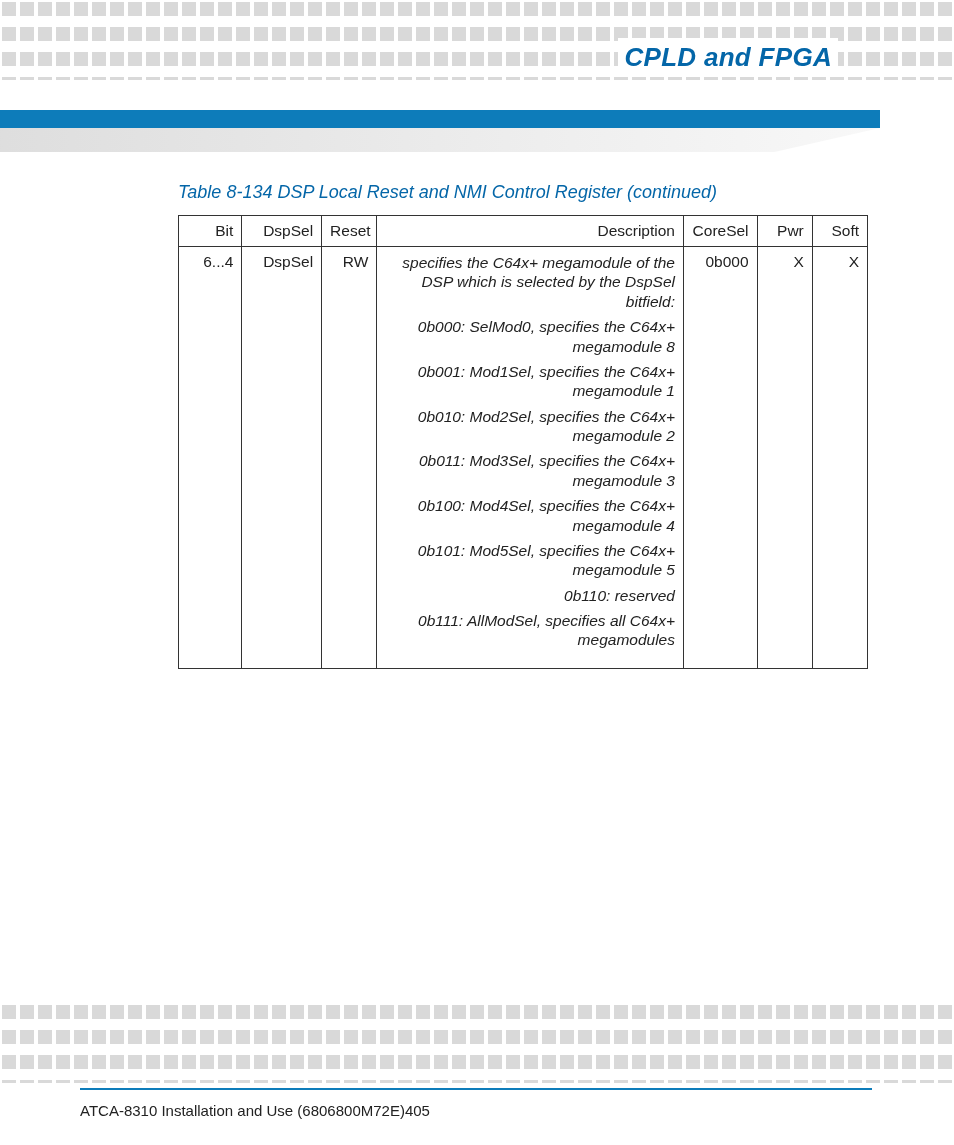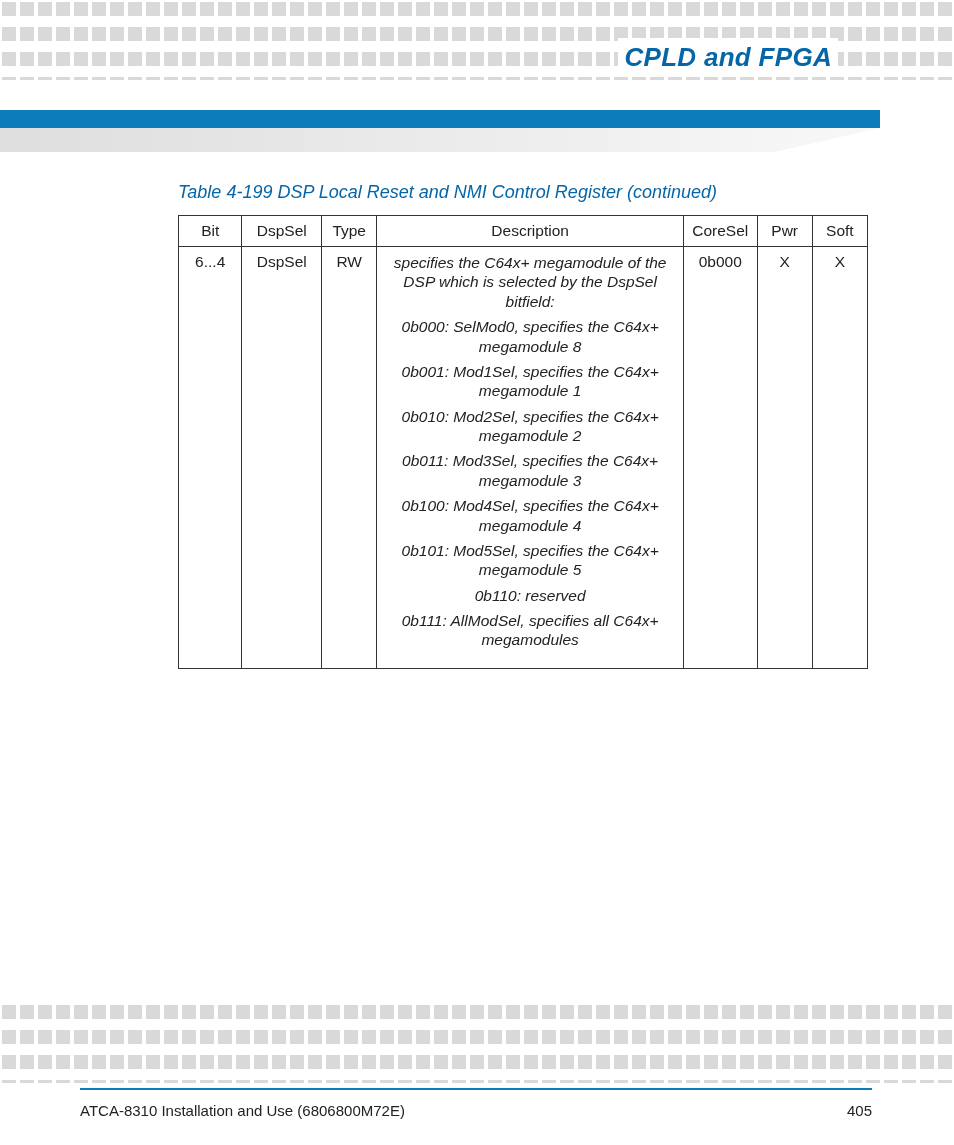--- a/index.html
+++ b/index.html
@@ -9,65 +9,65 @@
   .dots-top { top: 0; }
   .dots-bottom { bottom: 62px; }
   .dot-row { white-space: nowrap; line-height: 14px; font-size: 0; }
   .dot { display:inline-block; width:14px; height:14px; background:#d9d9d9; margin:2px; }
   .header-title { position: absolute; top: 38px; right: 110px; font-size: 26px; font-weight: 600; color: #0466a8; font-style: italic; background: #fff; padding: 4px 6px; letter-spacing: 0.3px; }
   .blue-bar { position: absolute; top: 110px; left: 0; width: 880px; height: 18px; background: #0d7cba; }
   .gray-wedge { position: absolute; top: 128px; left: 0; width: 880px; height: 24px; background: linear-gradient(90deg, #d8d8d8, #f7f7f7); clip-path: polygon(0 0, 100% 0, 88% 100%, 0 100%); opacity: 0.85; }
   .content { position: absolute; top: 182px; left: 178px; width: 690px; }
   .table-caption { color: #0466a8; font-style: italic; font-size: 18px; font-weight: 500; margin-bottom: 12px; }
   table.reg { border-collapse: collapse; width: 100%; table-layout: fixed; font-size: 15.5px; }
-  table.reg th, table.reg td { border: 1px solid #333; padding: 6px 8px; vertical-align: top; text-align: center; font-weight: 400; }
+  table.reg th, table.reg td { border: 1px solid #333; padding: 6px 8px; vertical-align: top; text-align: right; font-weight: 400; }
   table.reg th { font-weight: 400; }
   col.c-bit { width: 62px; }
   col.c-acr { width: 78px; }
   col.c-type { width: 54px; }
   col.c-desc { width: 300px; }
   col.c-def { width: 72px; }
   col.c-pwr { width: 54px; }
   col.c-soft { width: 54px; }
   .desc-block { margin-bottom: 6px; line-height: 1.25; font-style: italic; }
   .desc-block:last-child { margin-bottom: 12px; }
   .footer-rule { position: absolute; left: 80px; width: 792px; bottom: 55px; height: 2px; background: #0d7cba; }
-  .footer { position: absolute; bottom: 26px; left: 80px; width: 792px; font-size: 15px; display: flex; justify-content: space-between; color: #222; }
+  .footer { position: absolute; bottom: 26px; left: 80px; width: 792px; font-size: 15px; display: flex; color: #222; }
 </style>
 </head>
 <body>
 
 <div class="page">
   <div class="dots-top" id="dots-top">
       <div class="dot-row"><span class="dot"></span><span class="dot"></span><span class="dot"></span><span class="dot"></span><span class="dot"></span><span class="dot"></span><span class="dot"></span><span class="dot"></span><span class="dot"></span><span class="dot"></span><span class="dot"></span><span class="dot"></span><span class="dot"></span><span class="dot"></span><span class="dot"></span><span class="dot"></span><span class="dot"></span><span class="dot"></span><span class="dot"></span><span class="dot"></span><span class="dot"></span><span class="dot"></span><span class="dot"></span><span class="dot"></span><span class="dot"></span><span class="dot"></span><span class="dot"></span><span class="dot"></span><span class="dot"></span><span class="dot"></span><span class="dot"></span><span class="dot"></span><span class="dot"></span><span class="dot"></span><span class="dot"></span><span class="dot"></span><span class="dot"></span><span class="dot"></span><span class="dot"></span><span class="dot"></span><span class="dot"></span><span class="dot"></span><span class="dot"></span><span class="dot"></span><span class="dot"></span><span class="dot"></span><span class="dot"></span><span class="dot"></span><span class="dot"></span><span class="dot"></span><span class="dot"></span><span class="dot"></span><span class="dot"></span></div>
       <div class="dot-row"><span class="dot"></span><span class="dot"></span><span class="dot"></span><span class="dot"></span><span class="dot"></span><span class="dot"></span><span class="dot"></span><span class="dot"></span><span class="dot"></span><span class="dot"></span><span class="dot"></span><span class="dot"></span><span class="dot"></span><span class="dot"></span><span class="dot"></span><span class="dot"></span><span class="dot"></span><span class="dot"></span><span class="dot"></span><span class="dot"></span><span class="dot"></span><span class="dot"></span><span class="dot"></span><span class="dot"></span><span class="dot"></span><span class="dot"></span><span class="dot"></span><span class="dot"></span><span class="dot"></span><span class="dot"></span><span class="dot"></span><span class="dot"></span><span class="dot"></span><span class="dot"></span><span class="dot"></span><span class="dot"></span><span class="dot"></span><span class="dot"></span><span class="dot"></span><span class="dot"></span><span class="dot"></span><span class="dot"></span><span class="dot"></span><span class="dot"></span><span class="dot"></span><span class="dot"></span><span class="dot"></span><span class="dot"></span><span class="dot"></span><span class="dot"></span><span class="dot"></span><span class="dot"></span><span class="dot"></span></div>
       <div class="dot-row"><span class="dot"></span><span class="dot"></span><span class="dot"></span><span class="dot"></span><span class="dot"></span><span class="dot"></span><span class="dot"></span><span class="dot"></span><span class="dot"></span><span class="dot"></span><span class="dot"></span><span class="dot"></span><span class="dot"></span><span class="dot"></span><span class="dot"></span><span class="dot"></span><span class="dot"></span><span class="dot"></span><span class="dot"></span><span class="dot"></span><span class="dot"></span><span class="dot"></span><span class="dot"></span><span class="dot"></span><span class="dot"></span><span class="dot"></span><span class="dot"></span><span class="dot"></span><span class="dot"></span><span class="dot"></span><span class="dot"></span><span class="dot"></span><span class="dot"></span><span class="dot"></span><span class="dot"></span><span class="dot"></span><span class="dot"></span><span class="dot"></span><span class="dot"></span><span class="dot"></span><span class="dot"></span><span class="dot"></span><span class="dot"></span><span class="dot"></span><span class="dot"></span><span class="dot"></span><span class="dot"></span><span class="dot"></span><span class="dot"></span><span class="dot"></span><span class="dot"></span><span class="dot"></span><span class="dot"></span></div>
       <div class="dot-row"><span class="dot"></span><span class="dot"></span><span class="dot"></span><span class="dot"></span><span class="dot"></span><span class="dot"></span><span class="dot"></span><span class="dot"></span><span class="dot"></span><span class="dot"></span><span class="dot"></span><span class="dot"></span><span class="dot"></span><span class="dot"></span><span class="dot"></span><span class="dot"></span><span class="dot"></span><span class="dot"></span><span class="dot"></span><span class="dot"></span><span class="dot"></span><span class="dot"></span><span class="dot"></span><span class="dot"></span><span class="dot"></span><span class="dot"></span><span class="dot"></span><span class="dot"></span><span class="dot"></span><span class="dot"></span><span class="dot"></span><span class="dot"></span><span class="dot"></span><span class="dot"></span><span class="dot"></span><span class="dot"></span><span class="dot"></span><span class="dot"></span><span class="dot"></span><span class="dot"></span><span class="dot"></span><span class="dot"></span><span class="dot"></span><span class="dot"></span><span class="dot"></span><span class="dot"></span><span class="dot"></span><span class="dot"></span><span class="dot"></span><span class="dot"></span><span class="dot"></span><span class="dot"></span><span class="dot"></span></div>
     </div>
   <div class="header-title">CPLD and FPGA</div>
   <div class="blue-bar"></div>
   <div class="gray-wedge"></div>
 
   <div class="content">
-    <div class="table-caption">Table 4-199 DSP Local Reset and NMI Control Register (continued)</div>
+    <div class="table-caption">Table 8-134 DSP Local Reset and NMI Control Register (continued)</div>
     <table class="reg">
       <colgroup>
         <col class="c-bit">
           <col class="c-acr">
           <col class="c-type">
           <col class="c-desc">
           <col class="c-def">
           <col class="c-pwr">
           <col class="c-soft">
       </colgroup>
       <thead>
         <tr>
           <th>Bit</th>
           <th>DspSel</th>
-          <th>Type</th>
+          <th>Reset</th>
           <th>Description</th>
           <th>CoreSel</th>
           <th>Pwr</th>
           <th>Soft</th>
         </tr>
       </thead>
       <tbody>
         <tr>
           <td>6...4</td>
           <td>DspSel</td>

